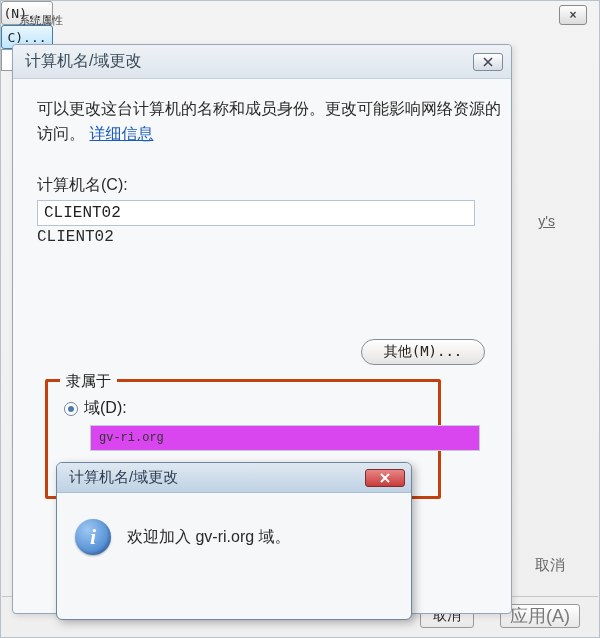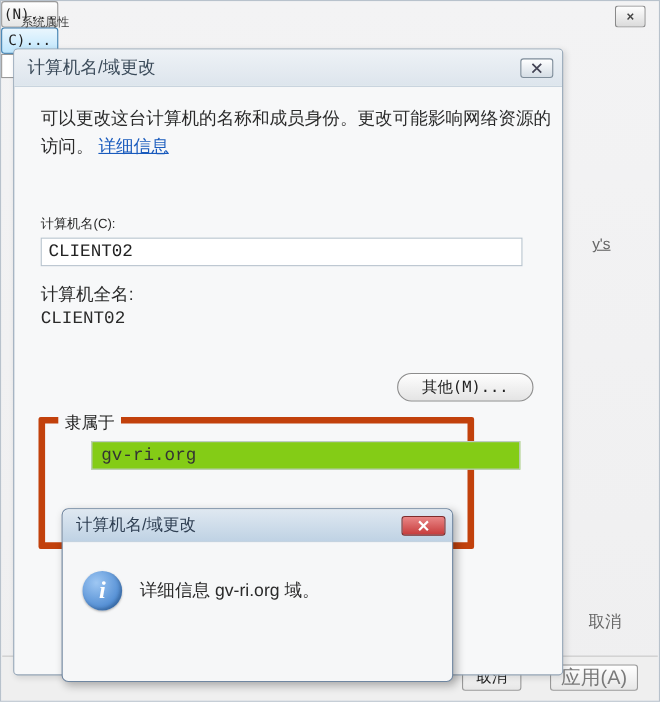--- a/index.html
+++ b/index.html
@@ -101,21 +101,21 @@
     border-radius:3px;
     background:linear-gradient(#fff,#d5dde5);
     display:flex;align-items:center;justify-content:center;
   }
   .dlg-close svg { width:10px; height:10px; }
 
   .dlg-body { padding: 18px 10px 10px 24px; font-size:16px; color:#2a2a2a; }
   .desc-line { line-height: 1.55; }
   a.link { color:#1a5bbd; text-decoration: underline; cursor:pointer; }
 
-  .field-label { margin-top: 48px; font-size:12px; }
+  .field-label { margin-top: 28px; font-size:16px; }
   .text-input {
     width: 438px; height: 26px;
     margin-top: 4px;
     border:1px solid #b7c3ce;
     background:#fff;
     font-family: "Courier New", monospace;
     font-size:16px;
     padding: 2px 6px;
     color:#222;
   }
@@ -129,23 +129,23 @@
     border:1px solid #8d8d8d; border-radius:13px;
     background:linear-gradient(#fefefe,#e4e4e4);
     font-family: "SimSun", monospace;
     font-size:14px;
     display:flex;align-items:center;justify-content:center;
     cursor:pointer;
   }
 
   .group {
     position:absolute;
-    left: 22px; top: 334px;
+    left: 32px; top: 334px;
     width: 396px; height: 120px;
-    border:6px solid #c2410c;
+    border:3px solid #c2410c;
     border-radius:2px;
     padding: 10px 16px 0 16px;
   }
   .group-legend {
     position:absolute; top:-10px; left:12px;
     background:#f7f8f9;
     padding:0 6px; font-size:15px;
   }
   .radio-row { display:flex; align-items:center; gap:6px; margin-top:6px; font-size:16px;}
   .radio {
@@ -153,23 +153,23 @@
     display:flex;align-items:center;justify-content:center;
     background:#fff;
   }
   .radio.checked::after{
     content:""; width:6px; height:6px; border-radius:50%;
     background:#4a7bb0;
   }
   .domain-input {
     margin-left: 26px; margin-top:6px;
     width: 390px; height:26px;
-    border:1px solid #c3ccd4; background:#84cc16;
+    border:1px solid #c3ccd4; background:#d946ef;
     font-family:"Courier New", monospace;
-    font-size:16px; padding:2px 8px;
+    font-size:12px; padding:2px 8px;
     color:#333;
   }
 
   
   .msg {
     position:absolute;
     left: 56px; top: 462px;
     width: 356px; height: 158px;
     background:#f6f7f8;
     border:1px solid #6f86a0;
@@ -238,38 +238,41 @@
 
   <div class="dlg-body">
     <div class="desc-line">
       <span>可以更改这台计算机的名称和成员身份。更改可能影响网络资源的访问。</span>
       <a class="link">详细信息</a>
     </div>
 
     <div class="field-label">计算机名(C):</div>
     <input class="text-input" type="text" value="CLIENT02" style="">
 
-    <div class="full-label">计算机全名:</div>
     <div class="full-value">CLIENT02</div>
   </div>
 
   <div class="more-btn">其他(M)...</div>
 
   <div class="group">
     <div class="group-legend">隶属于</div>
+    <div class="radio-row">
+      <span class="radio checked"></span>
+      <span>域(D):</span>
+    </div>
     <input class="domain-input" type="text" value="gv-ri.org" style="">
   </div>
 </div>
 
 <div class="msg">
   <div class="msg-titlebar">
     <span>计算机名/域更改</span>
     <div class="msg-close">
       <svg viewBox="0 0 12 12">
         <path d="M2 2 L10 10 M10 2 L2 10" stroke="#fff" stroke-width="2" fill="none"></path>
       </svg>
     </div>
   </div>
   <div class="msg-body">
     <div class="info-icon">i</div>
-    <div>详细信息 gv-ri.org 域。</div>
+    <div>欢迎加入 gv-ri.org 域。</div>
   </div>
 </div>
 
 </body></html>

